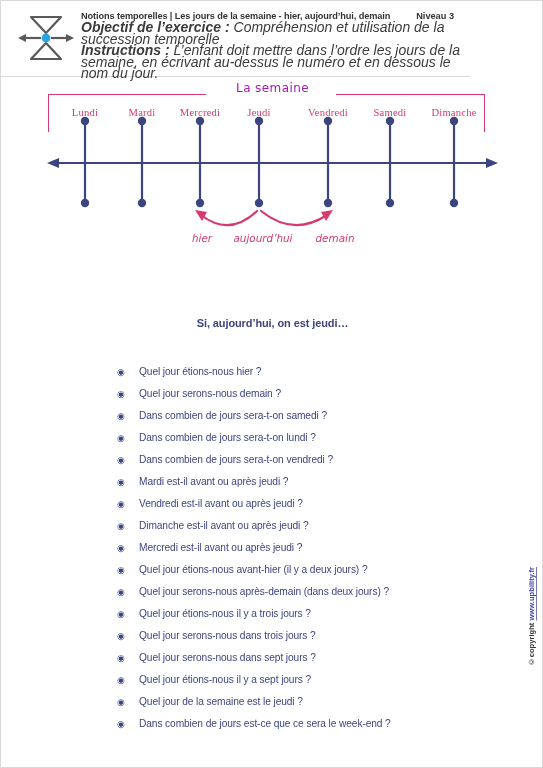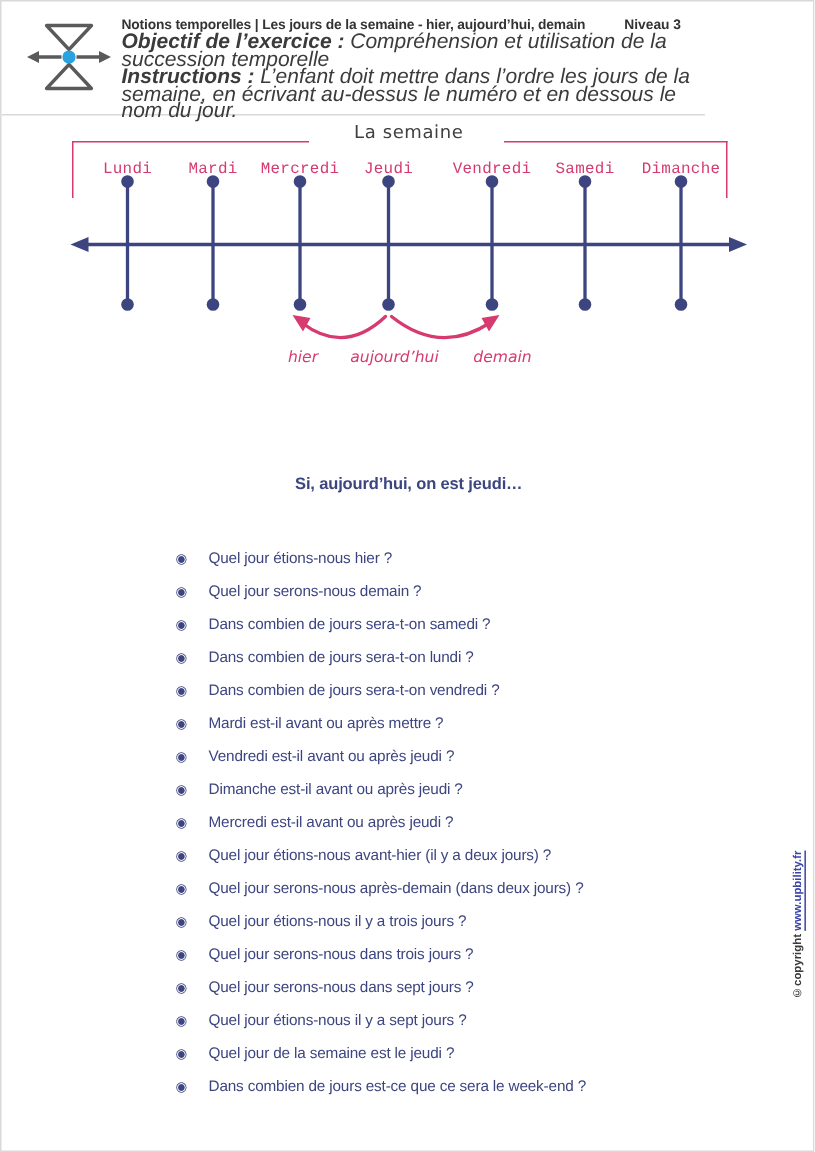--- a/index.html
+++ b/index.html
@@ -79,21 +79,21 @@
     width: 543px;
     height: 190px;
   }
   .semaine-label {
     position: absolute;
     left: 0;
     top: 4px;
     width: 543px;
     text-align: center;
     font-size: 12px;
-    color: #404040;
+    color: #a21caf;
     font-family: "DejaVu Sans", sans-serif;
     letter-spacing: 0.4px;
   }
   .bracket {
     position: absolute;
     left: 47px;
     top: 17px;
     width: 437px;
     height: 38px;
     border: 1.4px solid #d63a6e;
@@ -106,21 +106,21 @@
     top: 10px;
     width: 130px;
     height: 12px;
     background: #ffffff;
   }
   .day-name {
     position: absolute;
     top: 30px;
     font-size: 10.6px;
     color: #d63a6e;
-    font-family: Liberation Mono, monospace;
+    font-family: Liberation Serif, serif;
     text-align: right;
     white-space: nowrap;
     transform: translateX(-50%);
     letter-spacing: 0.2px;
   }
 
   .axis-svg {
     position: absolute;
     left: 0;
     top: 0;
@@ -306,21 +306,21 @@
       <div class="q-item">
         <span class="q-bullet">◉</span>
         <span class="q-text">Dans combien de jours sera-t-on lundi ?</span>
       </div>
       <div class="q-item">
         <span class="q-bullet">◉</span>
         <span class="q-text">Dans combien de jours sera-t-on vendredi ?</span>
       </div>
       <div class="q-item">
         <span class="q-bullet">◉</span>
-        <span class="q-text">Mardi est-il avant ou après mettre ?</span>
+        <span class="q-text">Mardi est-il avant ou après jeudi ?</span>
       </div>
       <div class="q-item">
         <span class="q-bullet">◉</span>
         <span class="q-text">Vendredi est-il avant ou après jeudi ?</span>
       </div>
       <div class="q-item">
         <span class="q-bullet">◉</span>
         <span class="q-text">Dimanche est-il avant ou après jeudi ?</span>
       </div>
       <div class="q-item">

